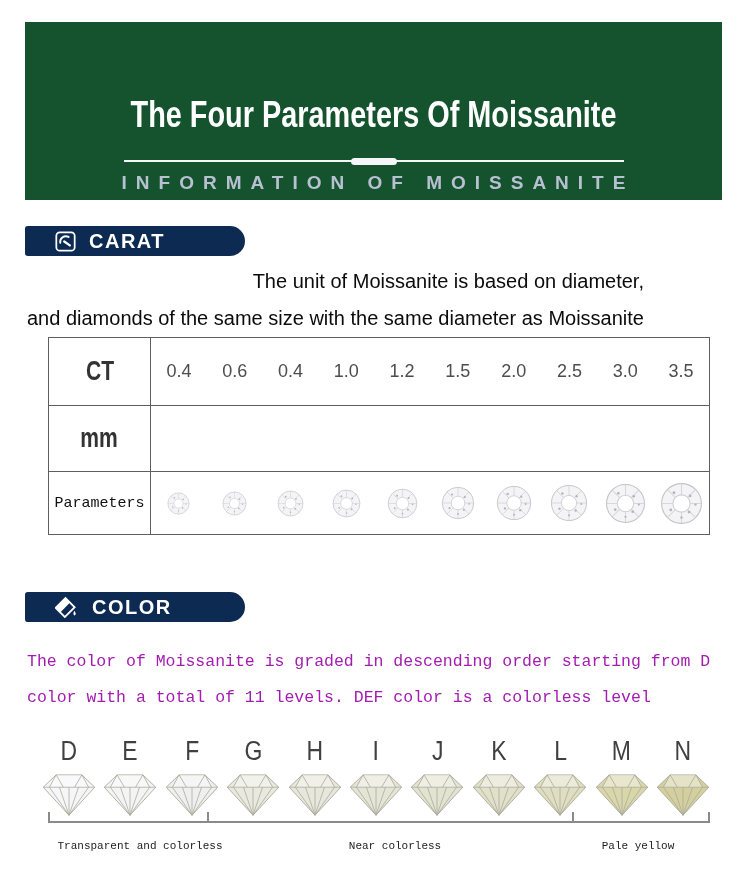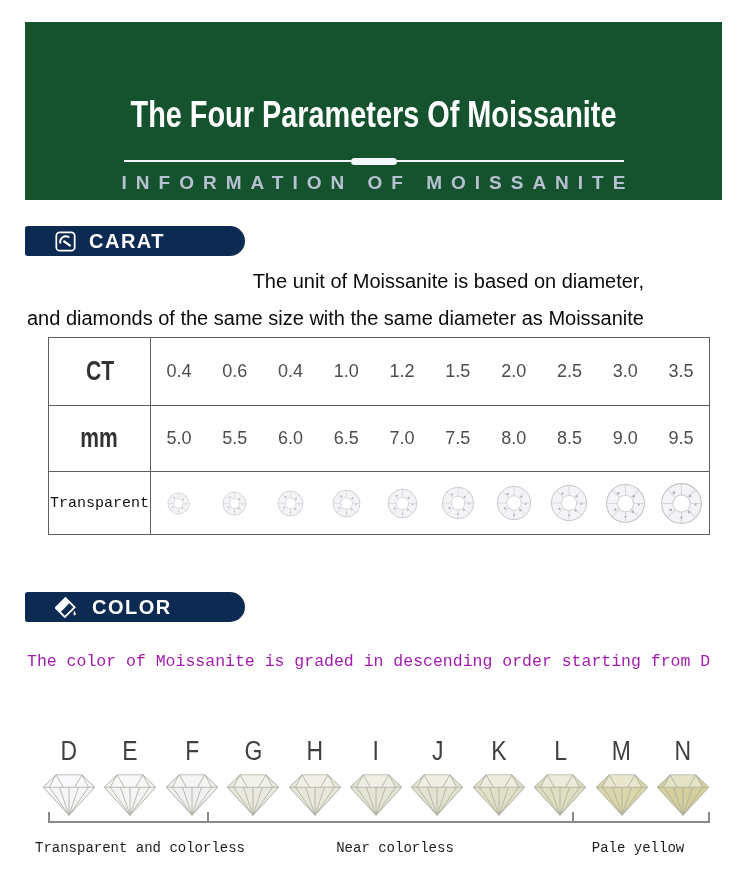--- a/index.html
+++ b/index.html
@@ -59,21 +59,21 @@
   .grades { position:absolute; left:40px; top:736px; width:672px; display:flex; justify-content:space-between; }
   .grade { width:58px; display:flex; flex-direction:column; align-items:center; }
   .grade-letter { font-size:27px; font-weight:400; color:#404040; transform:scaleX(0.85); height:30px; line-height:30px; }
   .grade svg { margin-top:6px; }
   
   .bracket { position:absolute; left:48px; top:813px; width:662px; height:10px; border-bottom:2px solid #8a8a8a; }
   .bracket .tick { position:absolute; bottom:0; width:2px; height:9px; background:#8a8a8a; }
   .tick-0 { left:0; } .tick-1 { left:24%; } .tick-2 { left:79.2%; } .tick-3 { right:0; }
   .range-label {
     position:absolute; top:840px; transform:translateX(-50%); white-space:nowrap;
-    font-family:"Liberation Mono", monospace; font-size:14px; color:#1c1c1c;
+    font-family:"Liberation Mono", monospace; font-size:11px; color:#1c1c1c;
   }
   .range-0 { left:140px; } .range-1 { left:395px; } .range-2 { left:638px; }
 </style>
 </head>
 <body>
 
 <div class="page">
 
   <div class="banner">
     <div class="banner-title">The Four Parameters Of Moissanite</div>
@@ -113,37 +113,24 @@
           <div class="tcell">2.0</div>
           <div class="tcell">2.5</div>
           <div class="tcell">3.0</div>
           <div class="tcell">3.5</div>
         </div>
     </div>
     <div class="trow trow-mm">
       <div class="tlabel">
           <span class="big">mm</span>
         </div>
-      <div class="tcells">
-
-      <div class="tcell">5.0</div>
-          <div class="tcell">5.5</div>
-          <div class="tcell">6.0</div>
-          <div class="tcell">6.5</div>
-          <div class="tcell">7.0</div>
-          <div class="tcell">7.5</div>
-          <div class="tcell">8.0</div>
-          <div class="tcell">8.5</div>
-          <div class="tcell">9.0</div>
-          <div class="tcell">9.5</div>
-        </div>
     </div>
     <div class="trow trow-prop">
       <div class="tlabel">
-          <span class="mono">Transparent</span>
+          <span class="mono">Parameters</span>
         </div>
       <div class="tcells">
 
           <div class="tcell">
             <svg class="gem-top" viewBox="0 0 40 40" width="23" height="23">
               <circle cx="20" cy="20" r="18.5" fill="#f4f4f6" stroke="#c2c2c8" stroke-width="1"></circle>
               <g stroke="#d4d4da" stroke-width="1" opacity="0.9">
                 <line x1="20" y1="1.5" x2="20" y2="38.5"></line>
                 <line x1="1.5" y1="20" x2="38.5" y2="20"></line>
                 <line x1="7" y1="7" x2="33" y2="33"></line>
@@ -359,20 +346,21 @@
         <rect x="3.5" y="5" width="15" height="14" fill="none" stroke="#ffffff" stroke-width="2"></rect>
         <rect x="3.5" y="5" width="15" height="7" fill="#ffffff"></rect>
       </g>
       <path d="M21,15.5 c1.9,2.7 1.9,4.4 0.3,5.1 c-1.6,-0.5 -1.9,-2.4 -0.3,-5.1 z" fill="#ffffff"></path>
     </svg>
     <span class="badge-label">COLOR</span>
   </div>
 
   <div class="color-text">
     <div class="pline">The color of Moissanite is graded in descending order starting from D</div>
+    <div class="pline">color with a total of 11 levels. DEF color is a colorless level</div>
   </div>
 
   <div class="grades">
 
       <div class="grade">
         <div class="grade-letter">D</div>
         <svg width="56" height="45" viewBox="0 0 100 80" style="color: rgb(246, 246, 248);">
           <polygon points="27,5 73,5 96,27 50,77 4,27" fill="currentColor" stroke="#a9a99c" stroke-width="1.6"></polygon>
           <polygon points="27,5 73,5 85,27 15,27" fill="#ffffff" opacity="0.4"></polygon>
           <g fill="none" stroke="#a9a99c" stroke-width="1.4">

